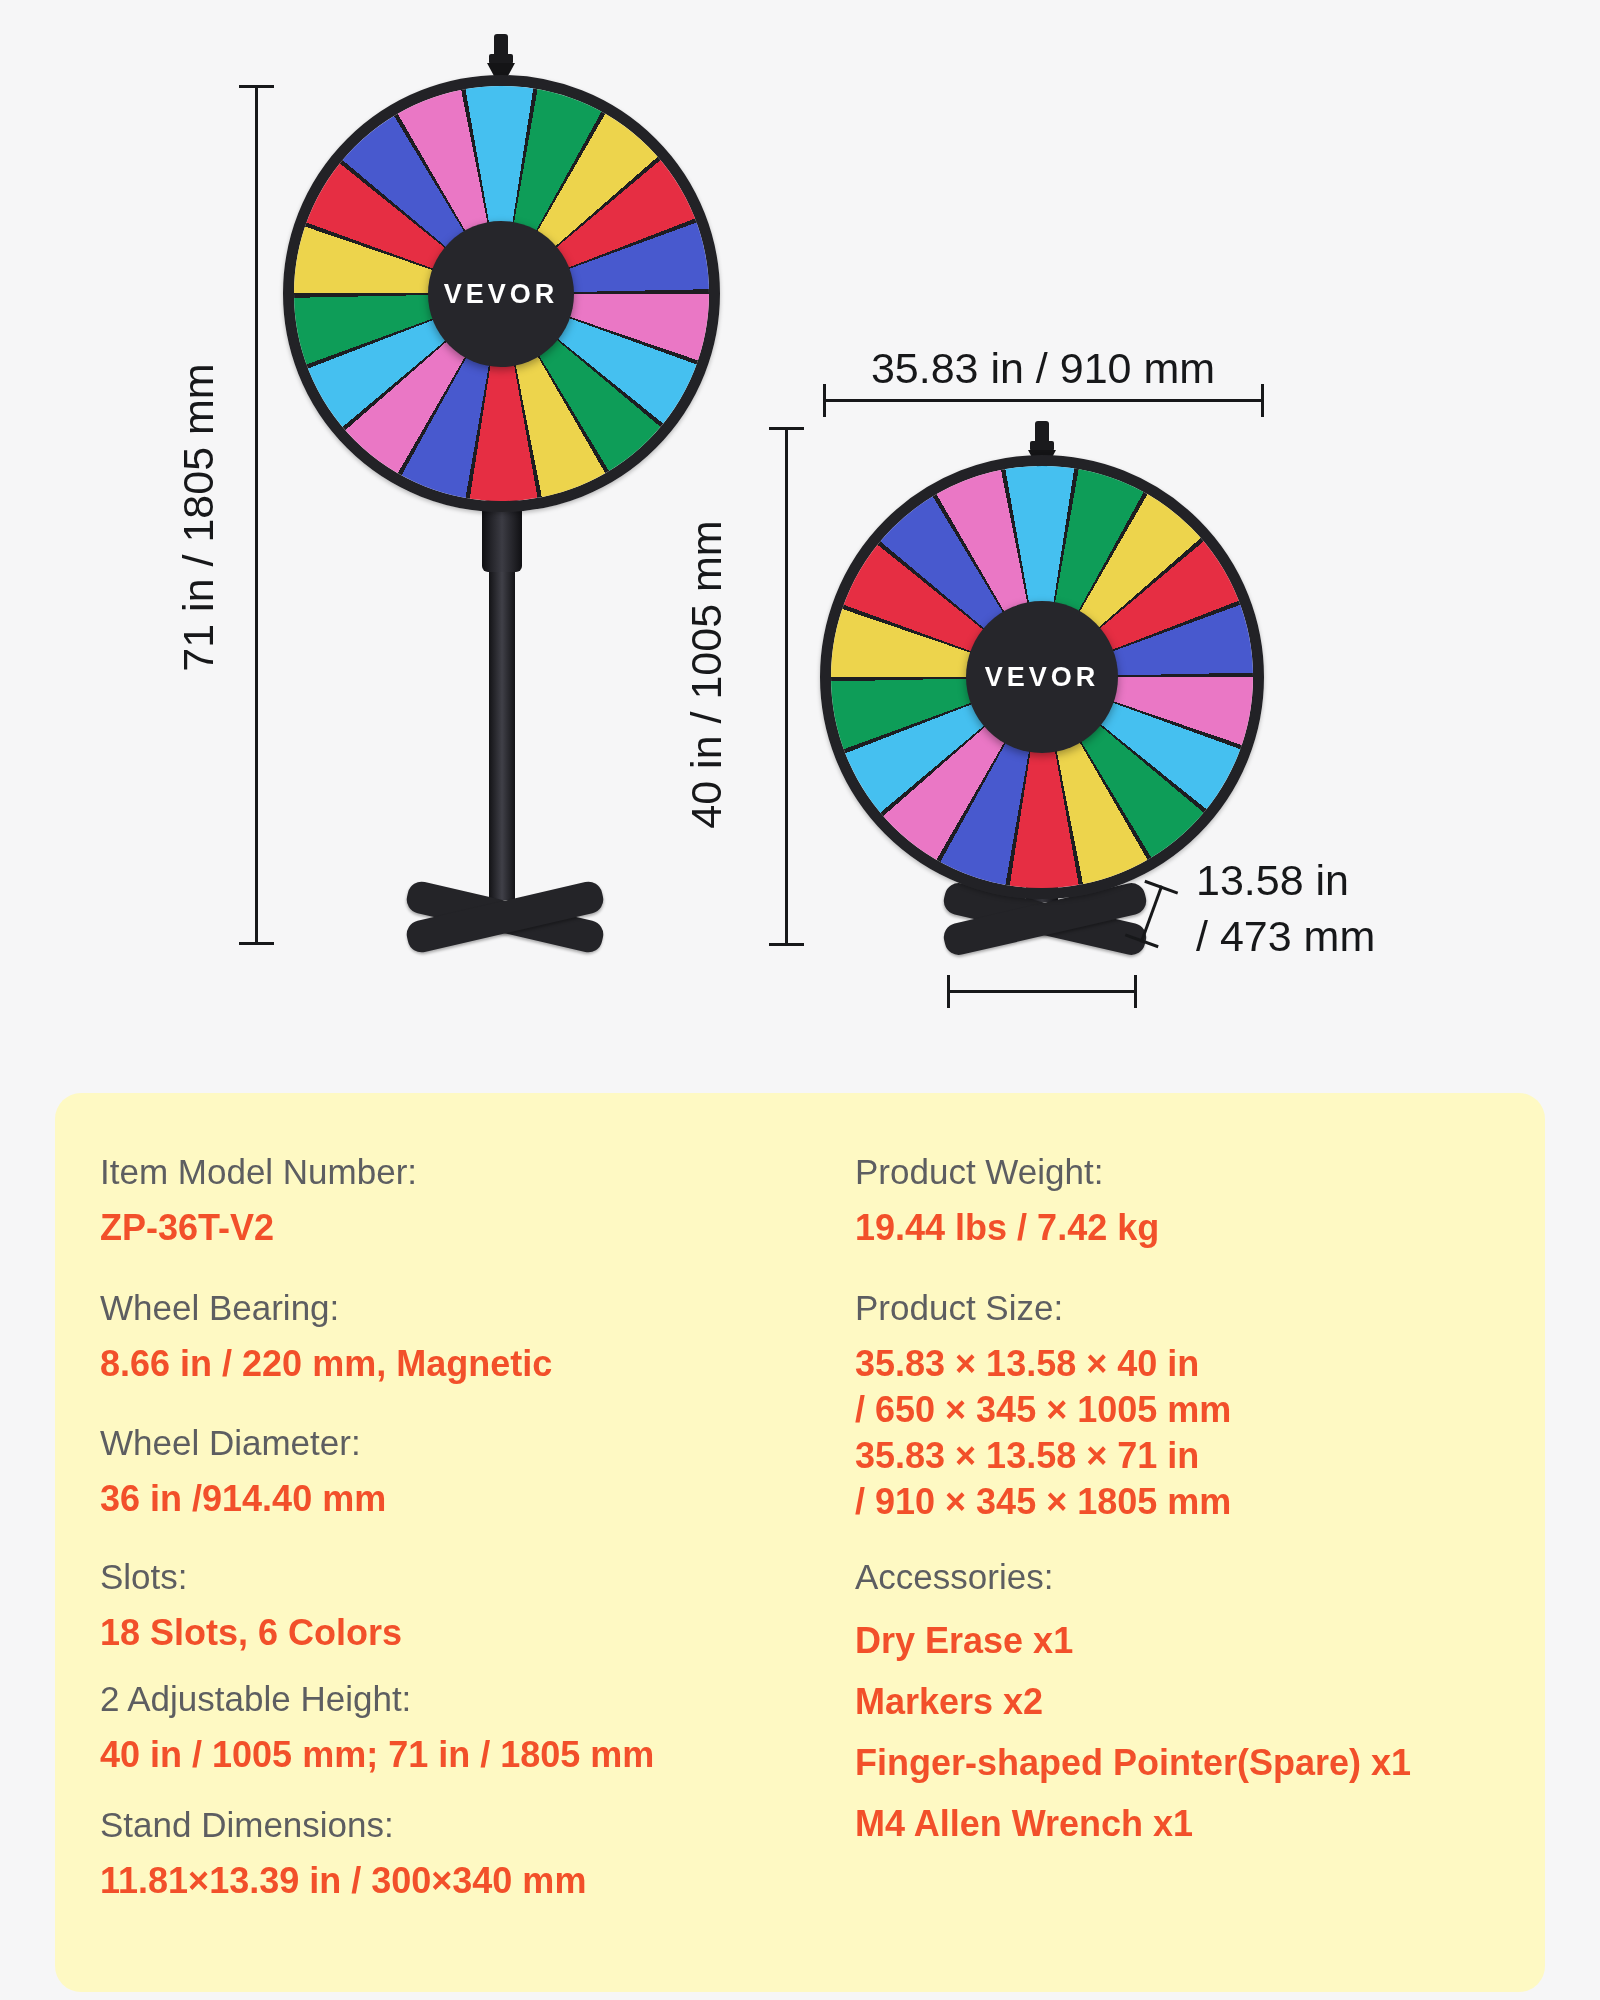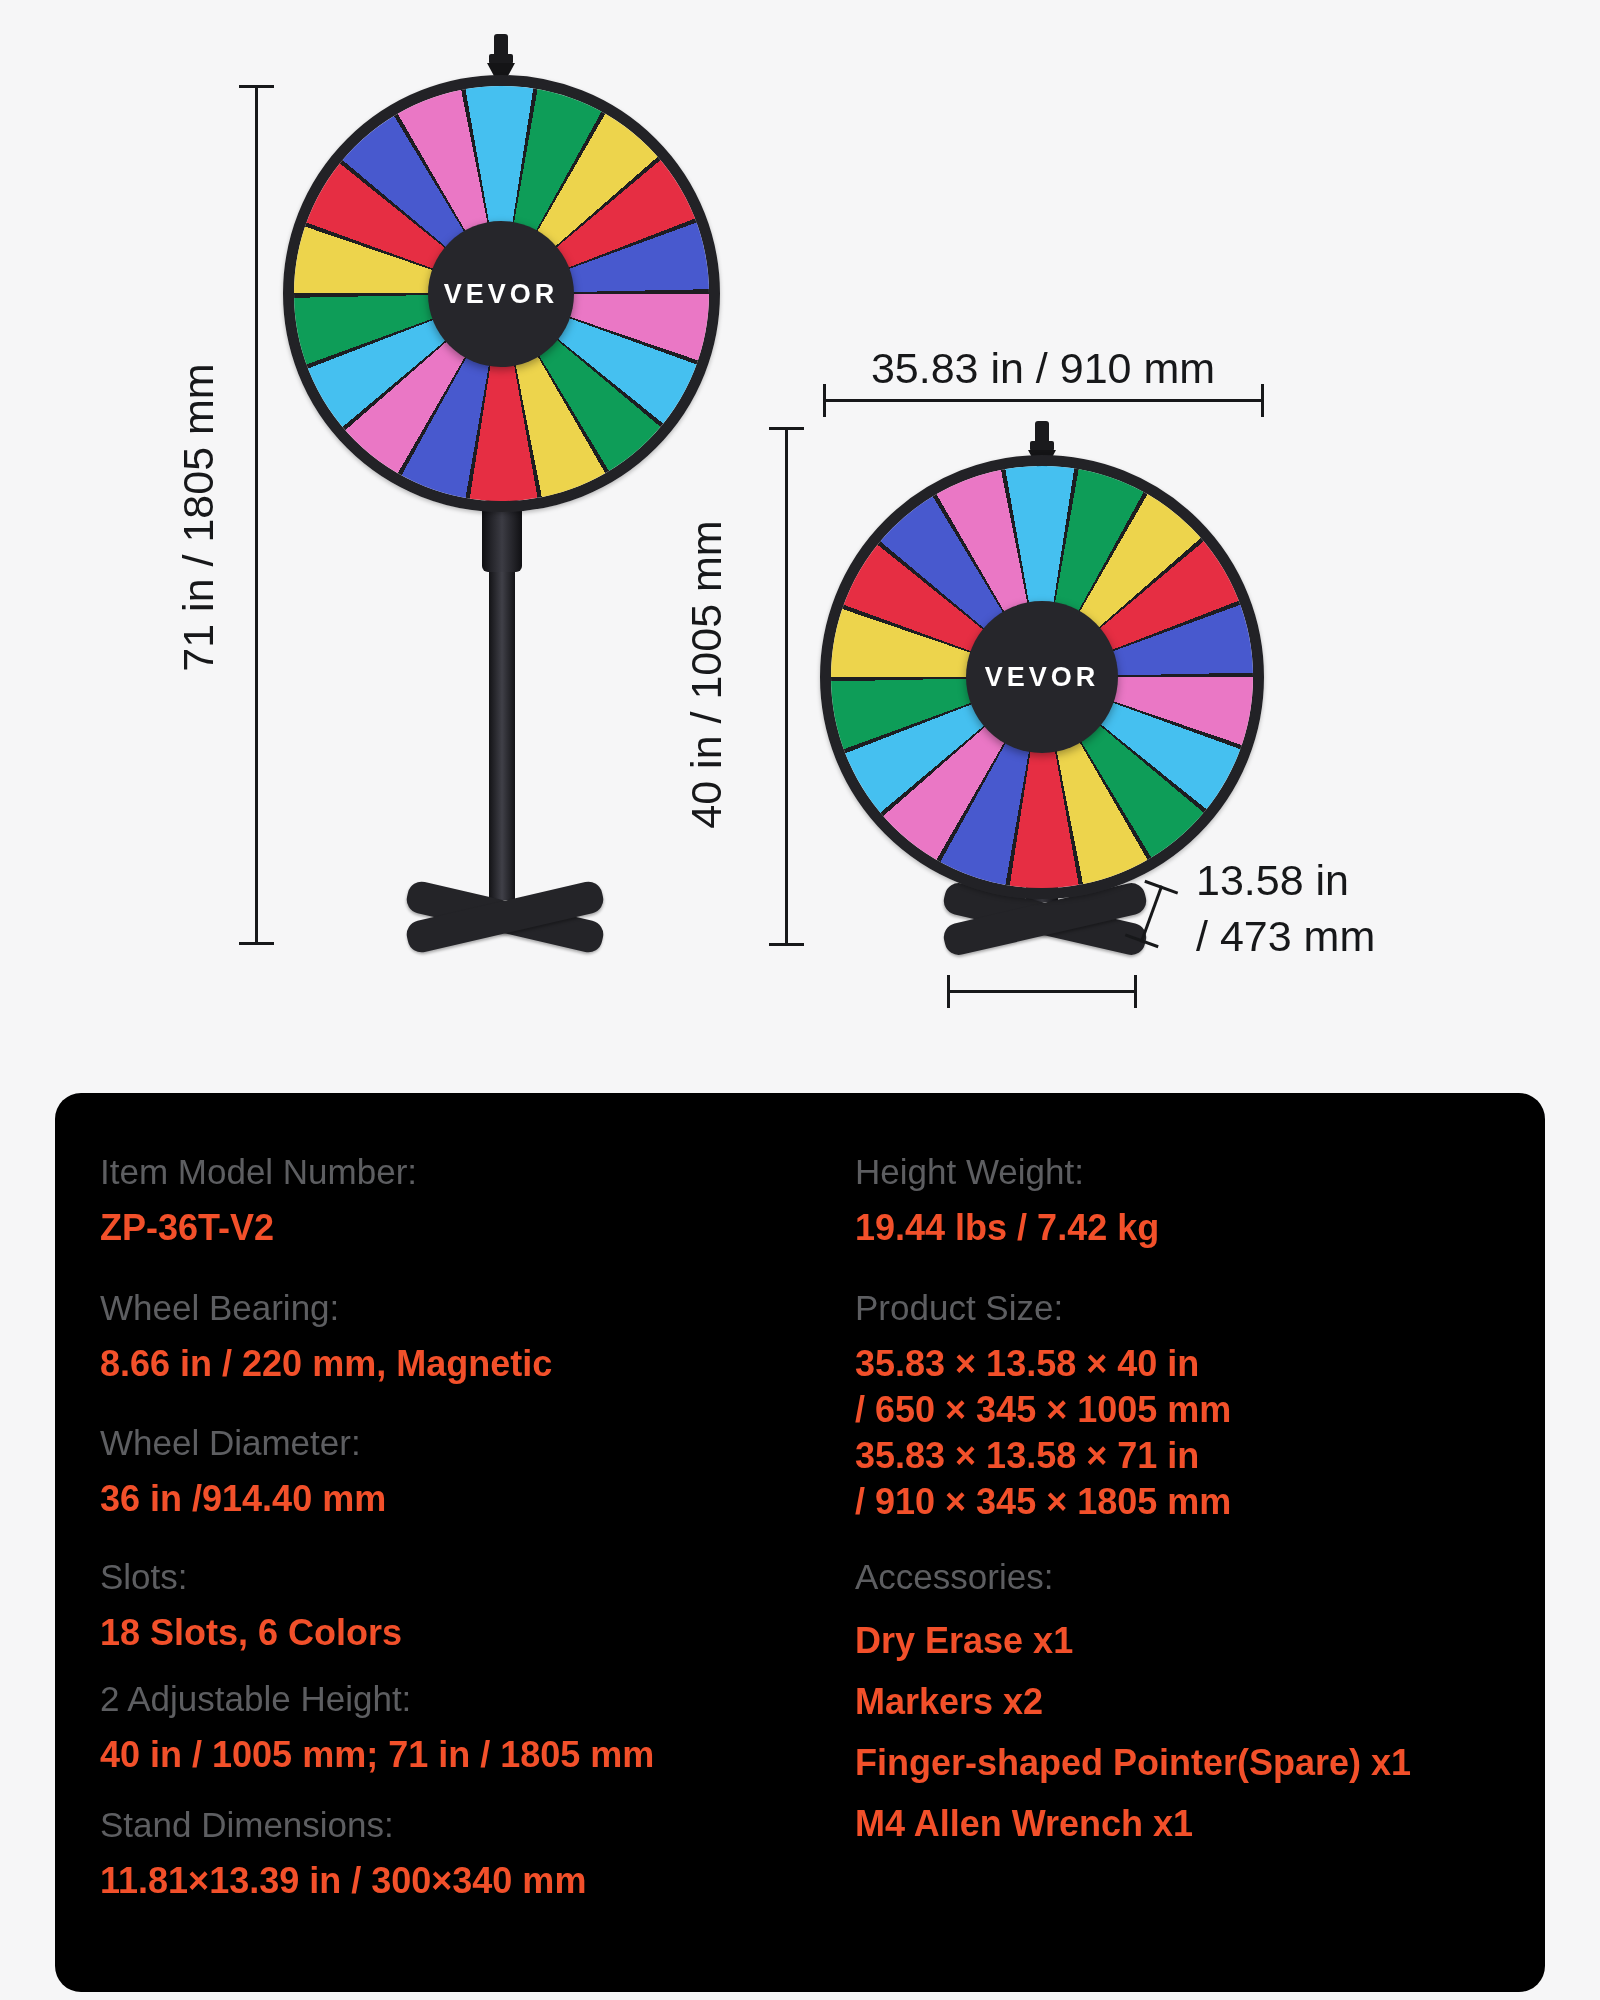--- a/index.html
+++ b/index.html
@@ -61,21 +61,21 @@
   .label-910{left:793px;top:344px;width:500px;}
   .label-40{left:396px;top:650px;width:620px;}
   .label-1358{left:1196px;top:852px;line-height:56px;}
   .label-300{left:803px;top:1014px;width:500px;}
   .slant-tick{position:absolute;left:1150px;top:884px;width:3px;height:60px;background:#17181a;transform:rotate(20deg);}
   .slant-tick:before,.slant-tick:after{content:"";position:absolute;left:-16px;width:35px;height:3px;background:#17181a;}
   .slant-tick:before{top:0;}
   .slant-tick:after{bottom:0;}
 
   
-  .panel{position:absolute;left:55px;top:1093px;width:1490px;height:899px;background:#000000;border-radius:26px;}
+  .panel{position:absolute;left:55px;top:1093px;width:1490px;height:899px;background:#fef9c3;border-radius:26px;}
   .spec{position:absolute;}
   .spec-label{font-size:35px;color:#5d5e61;margin-bottom:13px;}
   .spec-value{font-size:36px;font-weight:bold;color:#F2502A;line-height:46px;}
   .spec-value.acc{line-height:61px;}
   .colL{left:45px;}
   .colR{left:800px;}
   .rowA{top:59px;}
   .rowB{top:195px;}
   .rowC{top:330px;}
   .rowD{top:464px;}
@@ -162,21 +162,21 @@
     <div class="spec colL rowE">
       <div class="spec-label">2 Adjustable Height:</div>
       <div class="spec-value">40 in / 1005 mm; 71 in / 1805 mm</div>
     </div>
     <div class="spec colL rowF">
       <div class="spec-label">Stand Dimensions:</div>
       <div class="spec-value">11.81×13.39 in / 300×340 mm</div>
     </div>
 
     <div class="spec colR rowA">
-      <div class="spec-label">Height Weight:</div>
+      <div class="spec-label">Product Weight:</div>
       <div class="spec-value">19.44 lbs / 7.42 kg</div>
     </div>
     <div class="spec colR rowB">
       <div class="spec-label">Product Size:</div>
       <div class="spec-value">35.83 × 13.58 × 40 in</div>
       <div class="spec-value">/ 650 × 345 × 1005 mm</div>
       <div class="spec-value">35.83 × 13.58 × 71 in</div>
       <div class="spec-value">/ 910 × 345 × 1805 mm</div>
     </div>
     <div class="spec colR rowD">

